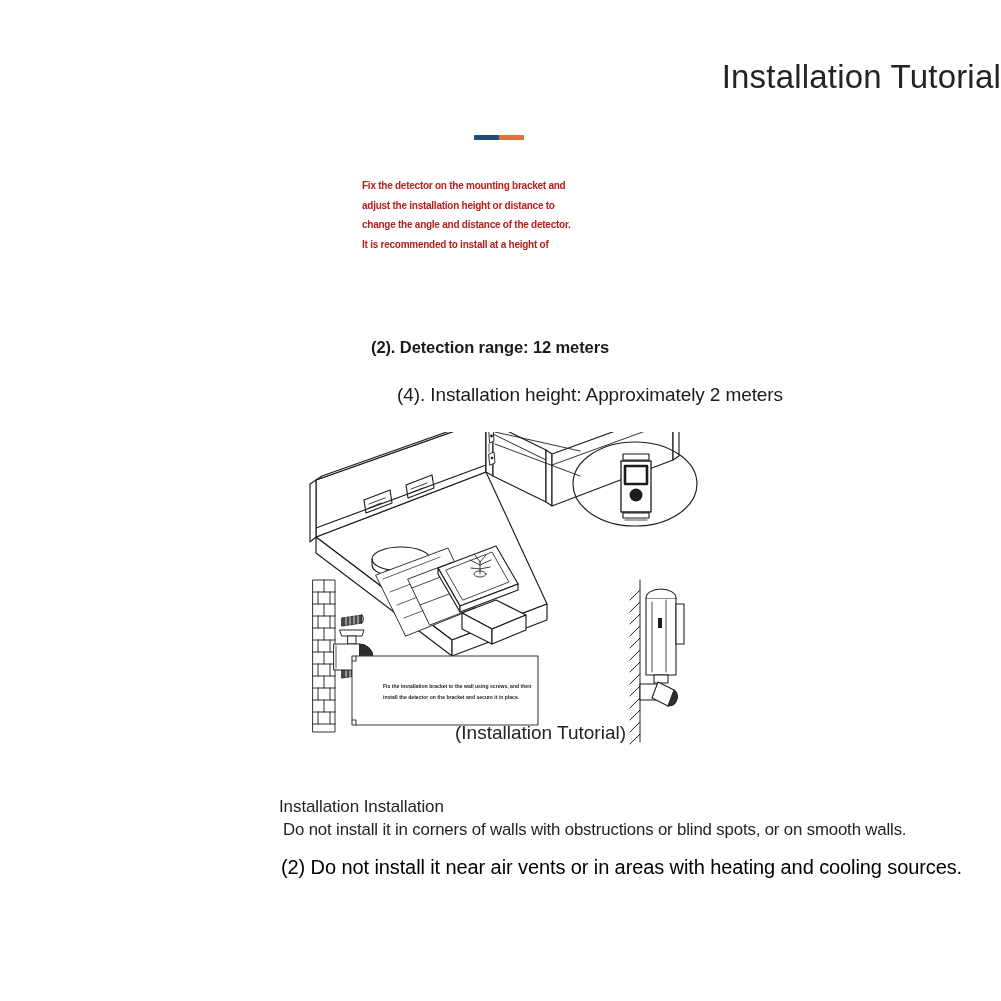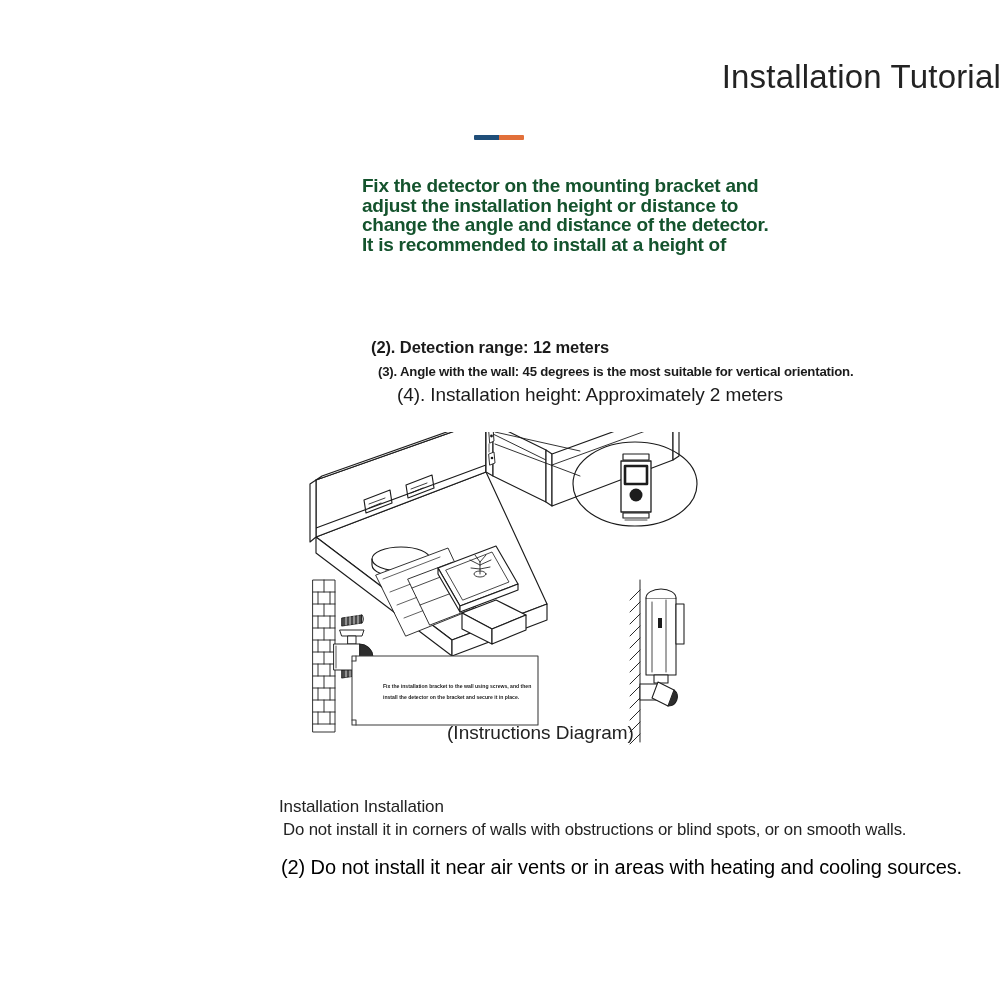--- a/index.html
+++ b/index.html
@@ -49,24 +49,24 @@
   }
   .divider .seg-a { width: 50%; height: 100%; }
   .divider .seg-b { width: 50%; height: 100%; }
 
   
   .intro {
     position: absolute;
     top: 176px;
     left: 362px;
     width: 300px;
-    font-size: 19px;
+    font-size: 10px;
     line-height: 19.6px;
     font-weight: 600;
-    color: #14532d;
+    color: #b91c1c;
     letter-spacing: -0.25px;
   }
   .intro .ln { white-space: nowrap; display: block; }
 
   
   .spec-2 {
     position: absolute;
     top: 338px;
     left: 371px;
     font-size: 16.5px;
@@ -173,21 +173,20 @@
   </div>
 
   <div class="intro">
     <span class="ln">Fix the detector on the mounting bracket and</span>
     <span class="ln">adjust the installation height or distance to</span>
     <span class="ln">change the angle and distance of the detector.</span>
     <span class="ln"> It is recommended to install at a height of</span>
   </div>
 
   <div class="spec-2">(2). Detection range: 12 meters</div>
-  <div class="spec-3">(3). Angle with the wall: 45 degrees is the most suitable for vertical orientation.</div>
   <div class="spec-4">(4). Installation height: Approximately 2 meters</div>
 
   <div class="diagram-wrap">
     <svg viewBox="0 0 445 330" xmlns="http://www.w3.org/2000/svg" fill="none" stroke="#1c1c1c" stroke-width="1.15" stroke-linejoin="round" stroke-linecap="round">
 
       <g>
 
         <path d="M36 105 L206 40 L267 172 L172 208 Z" fill="#ffffff"></path>
 
         <path d="M36 105 L36 121 L172 224 L172 208 Z" fill="#ffffff"></path>
@@ -403,21 +402,21 @@
 
         <path d="M360 252 L378 252 L378 268 L360 268 Z" fill="#ffffff"></path>
 
         <path d="M378 250 L394 258 L388 274 L372 266 Z" fill="#ffffff"></path>
         <path d="M388 274 A9 9 0 0 0 394 258" fill="#2d2d2d" stroke="#1c1c1c"></path>
       </g>
     </svg>
   </div>
 
   <div class="diagram-caption">
-    <span class="shift">(Instructions Diagram)</span>
+    <span class="shift">(Installation Tutorial)</span>
   </div>
 
   <div class="instructions">
     <div class="instr-title">Installation Installation</div>
     <div class="instr-1"> Do not install it in corners of walls with obstructions or blind spots, or on smooth walls.</div>
     <div class="instr-2">(2) Do not install it near air vents or in areas with heating and cooling sources.</div>
   </div>
 
 </div>
 

